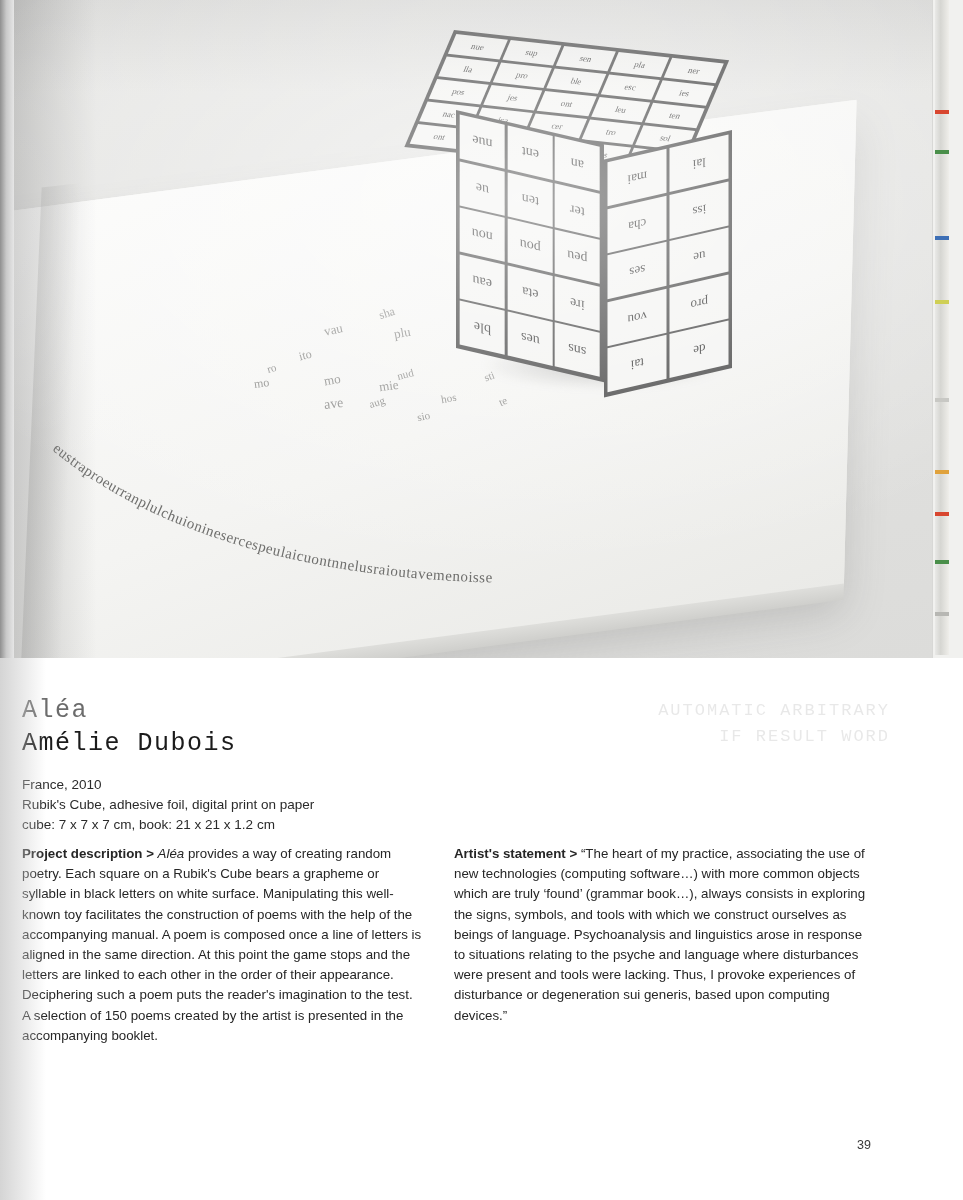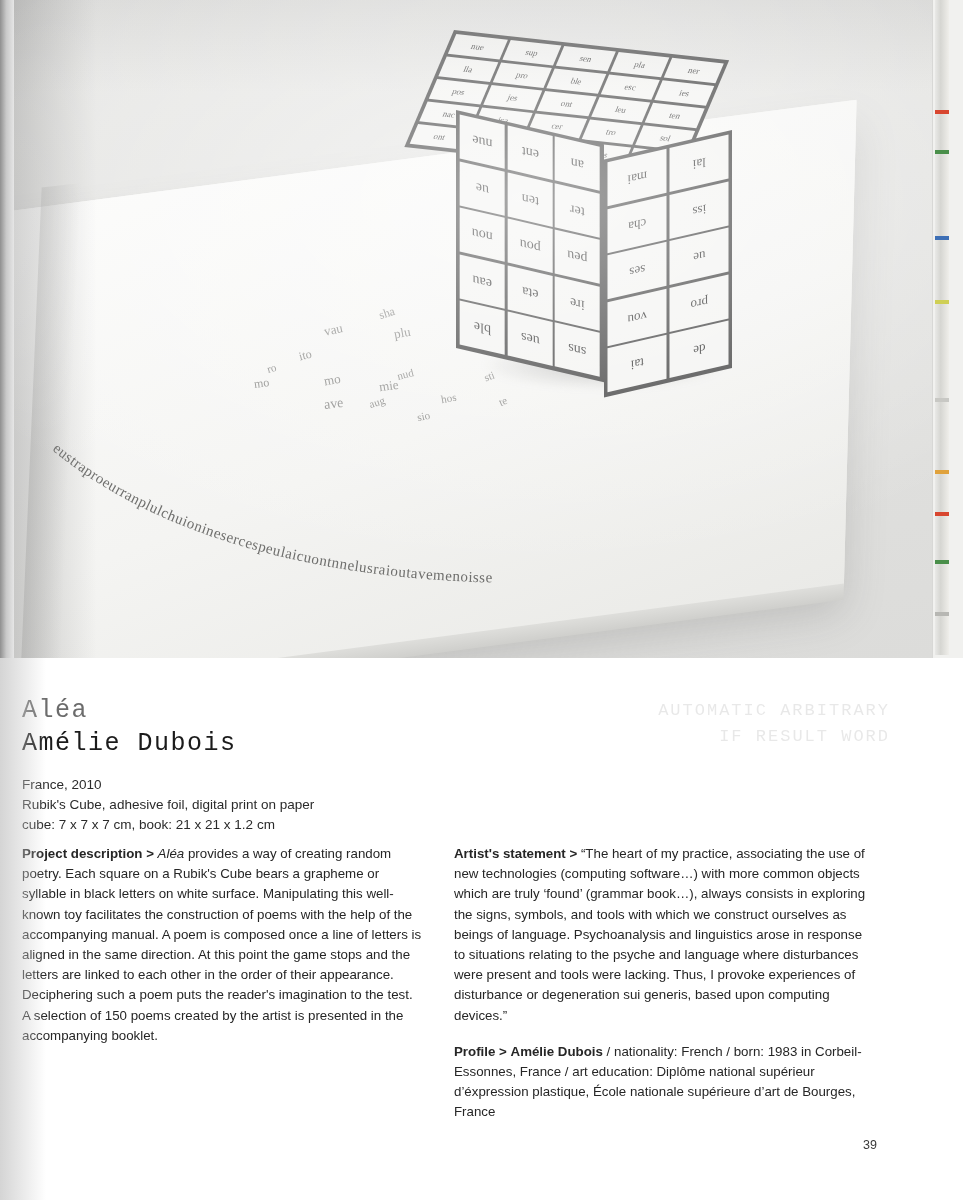--- a/index.html
+++ b/index.html
@@ -296,21 +296,21 @@
     line-height: 1.52;
     color: #262626;
     margin: 0 0 16px 0;
     text-align: left;
   }
   .lead { font-weight: bold; }
   .ital { font-style: italic; }
 
   .page-number {
     position: absolute;
-    right: 86px;
+    right: 92px;
     bottom: 48px;
     font-size: 12.5px;
     color: #3a3a3a;
   }
 </style>
 </head>
 <body>
 
 <div class="scan">
 
@@ -448,20 +448,19 @@
       <div>Rubik's Cube, adhesive foil, digital print on paper</div>
       <div>cube: 7 x 7 x 7 cm, book: 21 x 21 x 1.2 cm</div>
     </div>
 
     <div class="columns">
       <div class="col-left">
         <p class="para"><span class="lead">Project description &gt;</span> <span class="ital">Aléa</span><span> provides a way of creating random poetry. Each square on a Rubik's Cube bears a grapheme or syllable in black letters on white surface. Manipulating this well-known toy facilitates the construction of poems with the help of the accompanying manual. A poem is composed once a line of letters is aligned in the same direction. At this point the game stops and the letters are linked to each other in the order of their appearance. Deciphering such a poem puts the reader's imagination to the test. A selection of 150 poems created by the artist is presented in the accompanying booklet.</span></p>
       </div>
       <div class="col-right">
         <p class="para"><span class="lead">Artist's statement &gt;</span><span> “The heart of my practice, associating the use of new technologies (computing software…) with more common objects which are truly ‘found’ (grammar book…), always consists in exploring the signs, symbols, and tools with which we construct ourselves as beings of language. Psychoanalysis and linguistics arose in response to situations relating to the psyche and language where disturbances were present and tools were lacking. Thus, I provoke experiences of disturbance or degeneration sui generis, based upon computing devices.”</span></p>
-        <p class="para"><span class="lead">Profile &gt;</span> <span class="lead">Amélie Dubois</span><span> / nationality: French / born: 1983 in Corbeil-Essonnes, France / art education: Diplôme national supérieur d’éxpression plastique, École nationale supérieure d’art de Bourges, France</span></p>
       </div>
     </div>
 
     <div class="fade-left"></div>
     <div class="page-number">39</div>
   </div>
 </div>
 
 </body></html>

